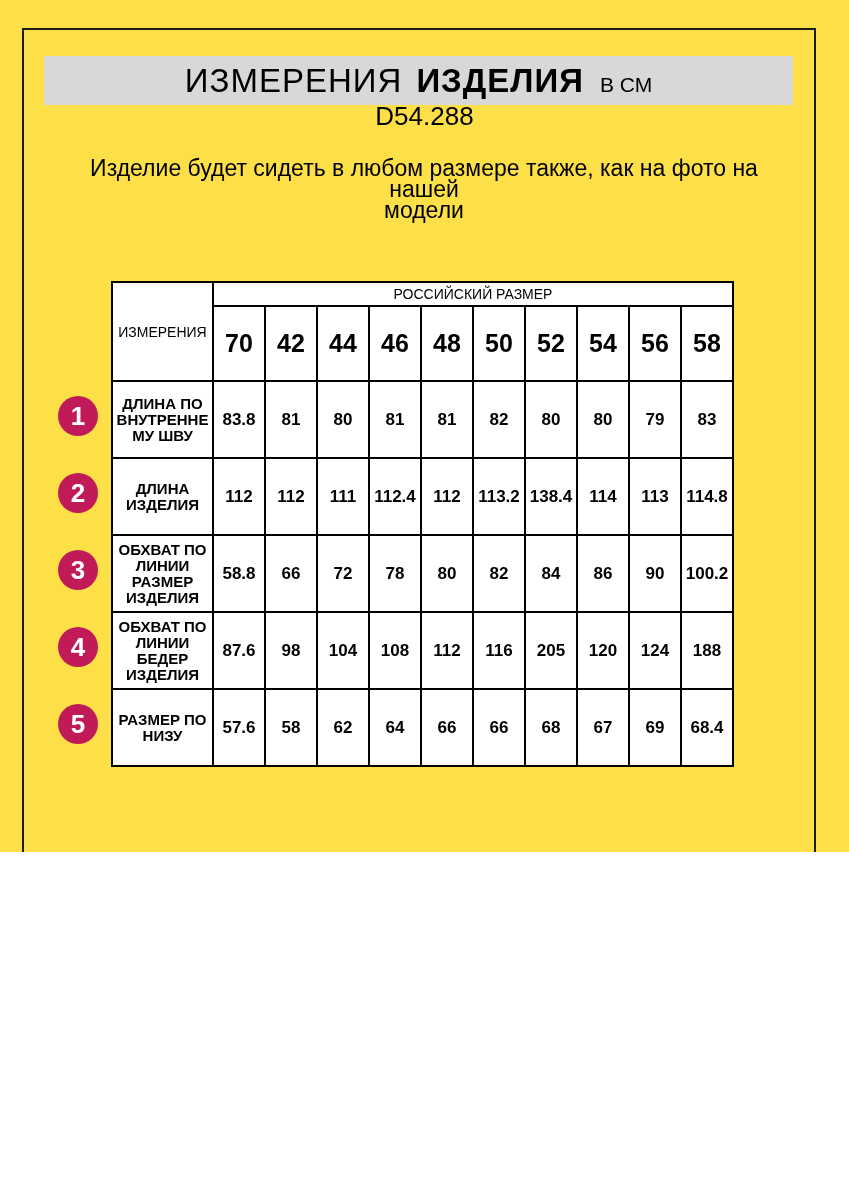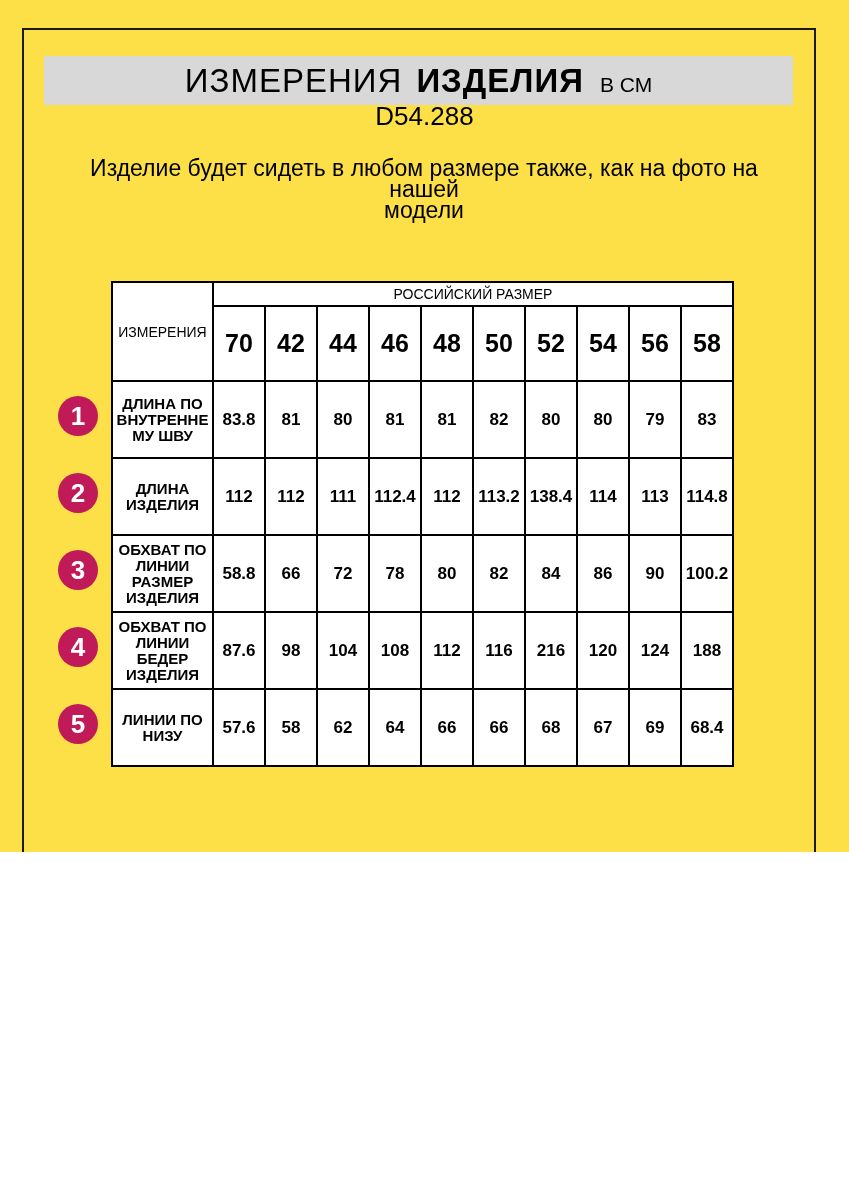--- a/index.html
+++ b/index.html
@@ -190,28 +190,28 @@
             <div>ЛИНИИ</div>
             <div>БЕДЕР</div>
             <div>ИЗДЕЛИЯ</div>
           </td>
           <td class="value-cell">87.6</td>
           <td class="value-cell">98</td>
           <td class="value-cell">104</td>
           <td class="value-cell">108</td>
           <td class="value-cell">112</td>
           <td class="value-cell">116</td>
-          <td class="value-cell">216</td>
+          <td class="value-cell">205</td>
           <td class="value-cell">120</td>
           <td class="value-cell">124</td>
           <td class="value-cell">188</td>
         </tr>
         <tr>
           <td class="label-cell">
-            <div>ЛИНИИ ПО</div>
+            <div>РАЗМЕР ПО</div>
             <div>НИЗУ</div>
           </td>
           <td class="value-cell">57.6</td>
           <td class="value-cell">58</td>
           <td class="value-cell">62</td>
           <td class="value-cell">64</td>
           <td class="value-cell">66</td>
           <td class="value-cell">66</td>
           <td class="value-cell">68</td>
           <td class="value-cell">67</td>

